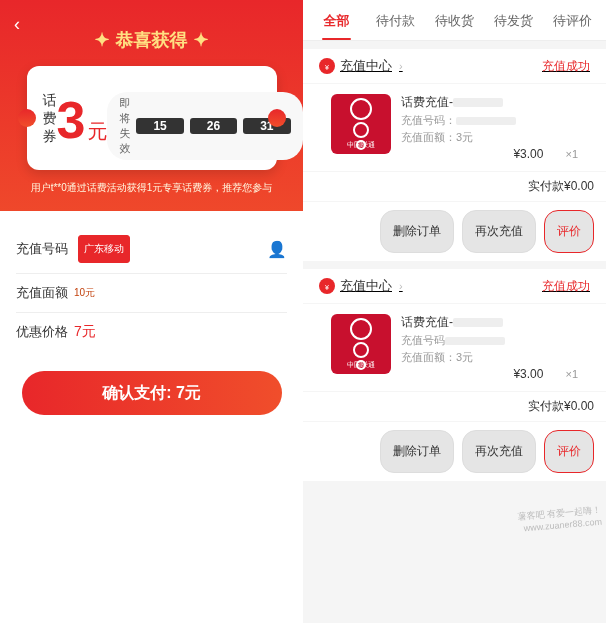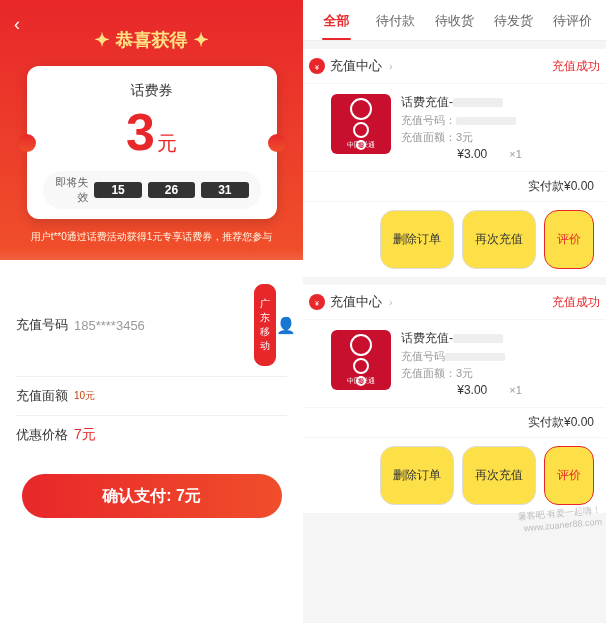--- a/index.html
+++ b/index.html
@@ -43,21 +43,20 @@
     }
 
     
     .coupon-card {
       width: 250px;
       background: white;
       border-radius: 12px;
       margin-top: 14px;
       padding: 16px 16px 10px;
       display: flex;
-      flex-direction: column;
       align-items: center;
       position: relative;
       box-shadow: 0 4px 12px rgba(0,0,0,0.15);
     }
 
     .coupon-title {
       font-size: 14px;
       color: #333;
       margin-bottom: 4px;
     }
@@ -153,22 +152,22 @@
       color: #999;
       background: none;
       border: none;
       outline: none;
     }
 
     .carrier-tag {
       background: #e8272a;
       color: white;
       font-size: 10px;
-      padding: 12px 5px;
-      border-radius: 9px;
+      padding: 6px 5px;
+      border-radius: 3px;
       margin-left: 4px;
       border: 1.5px solid #e8272a;
     }
 
     .person-icon {
       color: #bbb;
       font-size: 16px;
       margin-left: auto;
     }
 
@@ -262,22 +261,23 @@
     .order-card {
       background: white;
       margin: 8px 0 0;
       padding: 0;
     }
 
     .order-header {
       display: flex;
       align-items: center;
       justify-content: space-between;
-      padding: 8px 6px;
+      padding: 8px 16px;
       border-bottom: 1px solid #f5f5f5;
+      text-decoration: underline;
     }
 
     .order-store {
       display: flex;
       align-items: center;
       gap: 5px;
       font-size: 13px;
       color: #333;
       font-weight: 500;
     }
@@ -347,21 +347,21 @@
     }
 
     .product-detail {
       font-size: 11px;
       color: #999;
     }
 
     .product-price-row {
       display: flex;
       align-items: center;
-      justify-content: center;
+      justify-content: flex-end;
       gap: 22px;
     }
 
     .product-price {
       font-size: 12px;
       color: #333;
     }
 
     .product-qty {
       font-size: 11px;
@@ -387,23 +387,23 @@
       display: flex;
       align-items: center;
       justify-content: flex-end;
       gap: 8px;
       padding: 8px 12px;
       border-top: 1px solid #f5f5f5;
     }
 
     .action-btn {
       border: 1px solid #ddd;
-      background: #fde047;
+      background: #e5e5e5;
       border-radius: 14px;
-      padding: 20px 12px;
+      padding: 12px 12px;
       font-size: 12px;
       color: #333;
       cursor: pointer;
     }
 
     .action-btn.primary {
       border-color: #e8272a;
       color: #e8272a;
     }
 
@@ -445,21 +445,20 @@
       <span class="time-badge">26</span>
       <span class="time-badge">31</span>
     </div>
   </div>
 
   <div class="promo-text">用户t**0通过话费活动获得1元专享话费券，推荐您参与</div>
 
   <div class="form-section">
     <div class="form-row">
       <span class="form-label">充值号码</span>
-      <input class="form-input" type="text" value="185****3456" readonly="" style="color: rgb(153, 153, 153); font-size: 13px;">
       <span class="carrier-tag">广东移动</span>
       <span class="person-icon">👤</span>
     </div>
     <div class="amount-row">
       <span class="form-label">充值面额</span>
       <span class="amount-value">10元</span>
     </div>
     <div class="price-row">
       <span class="form-label">优惠价格</span>
       <span class="price-value">7元</span>

